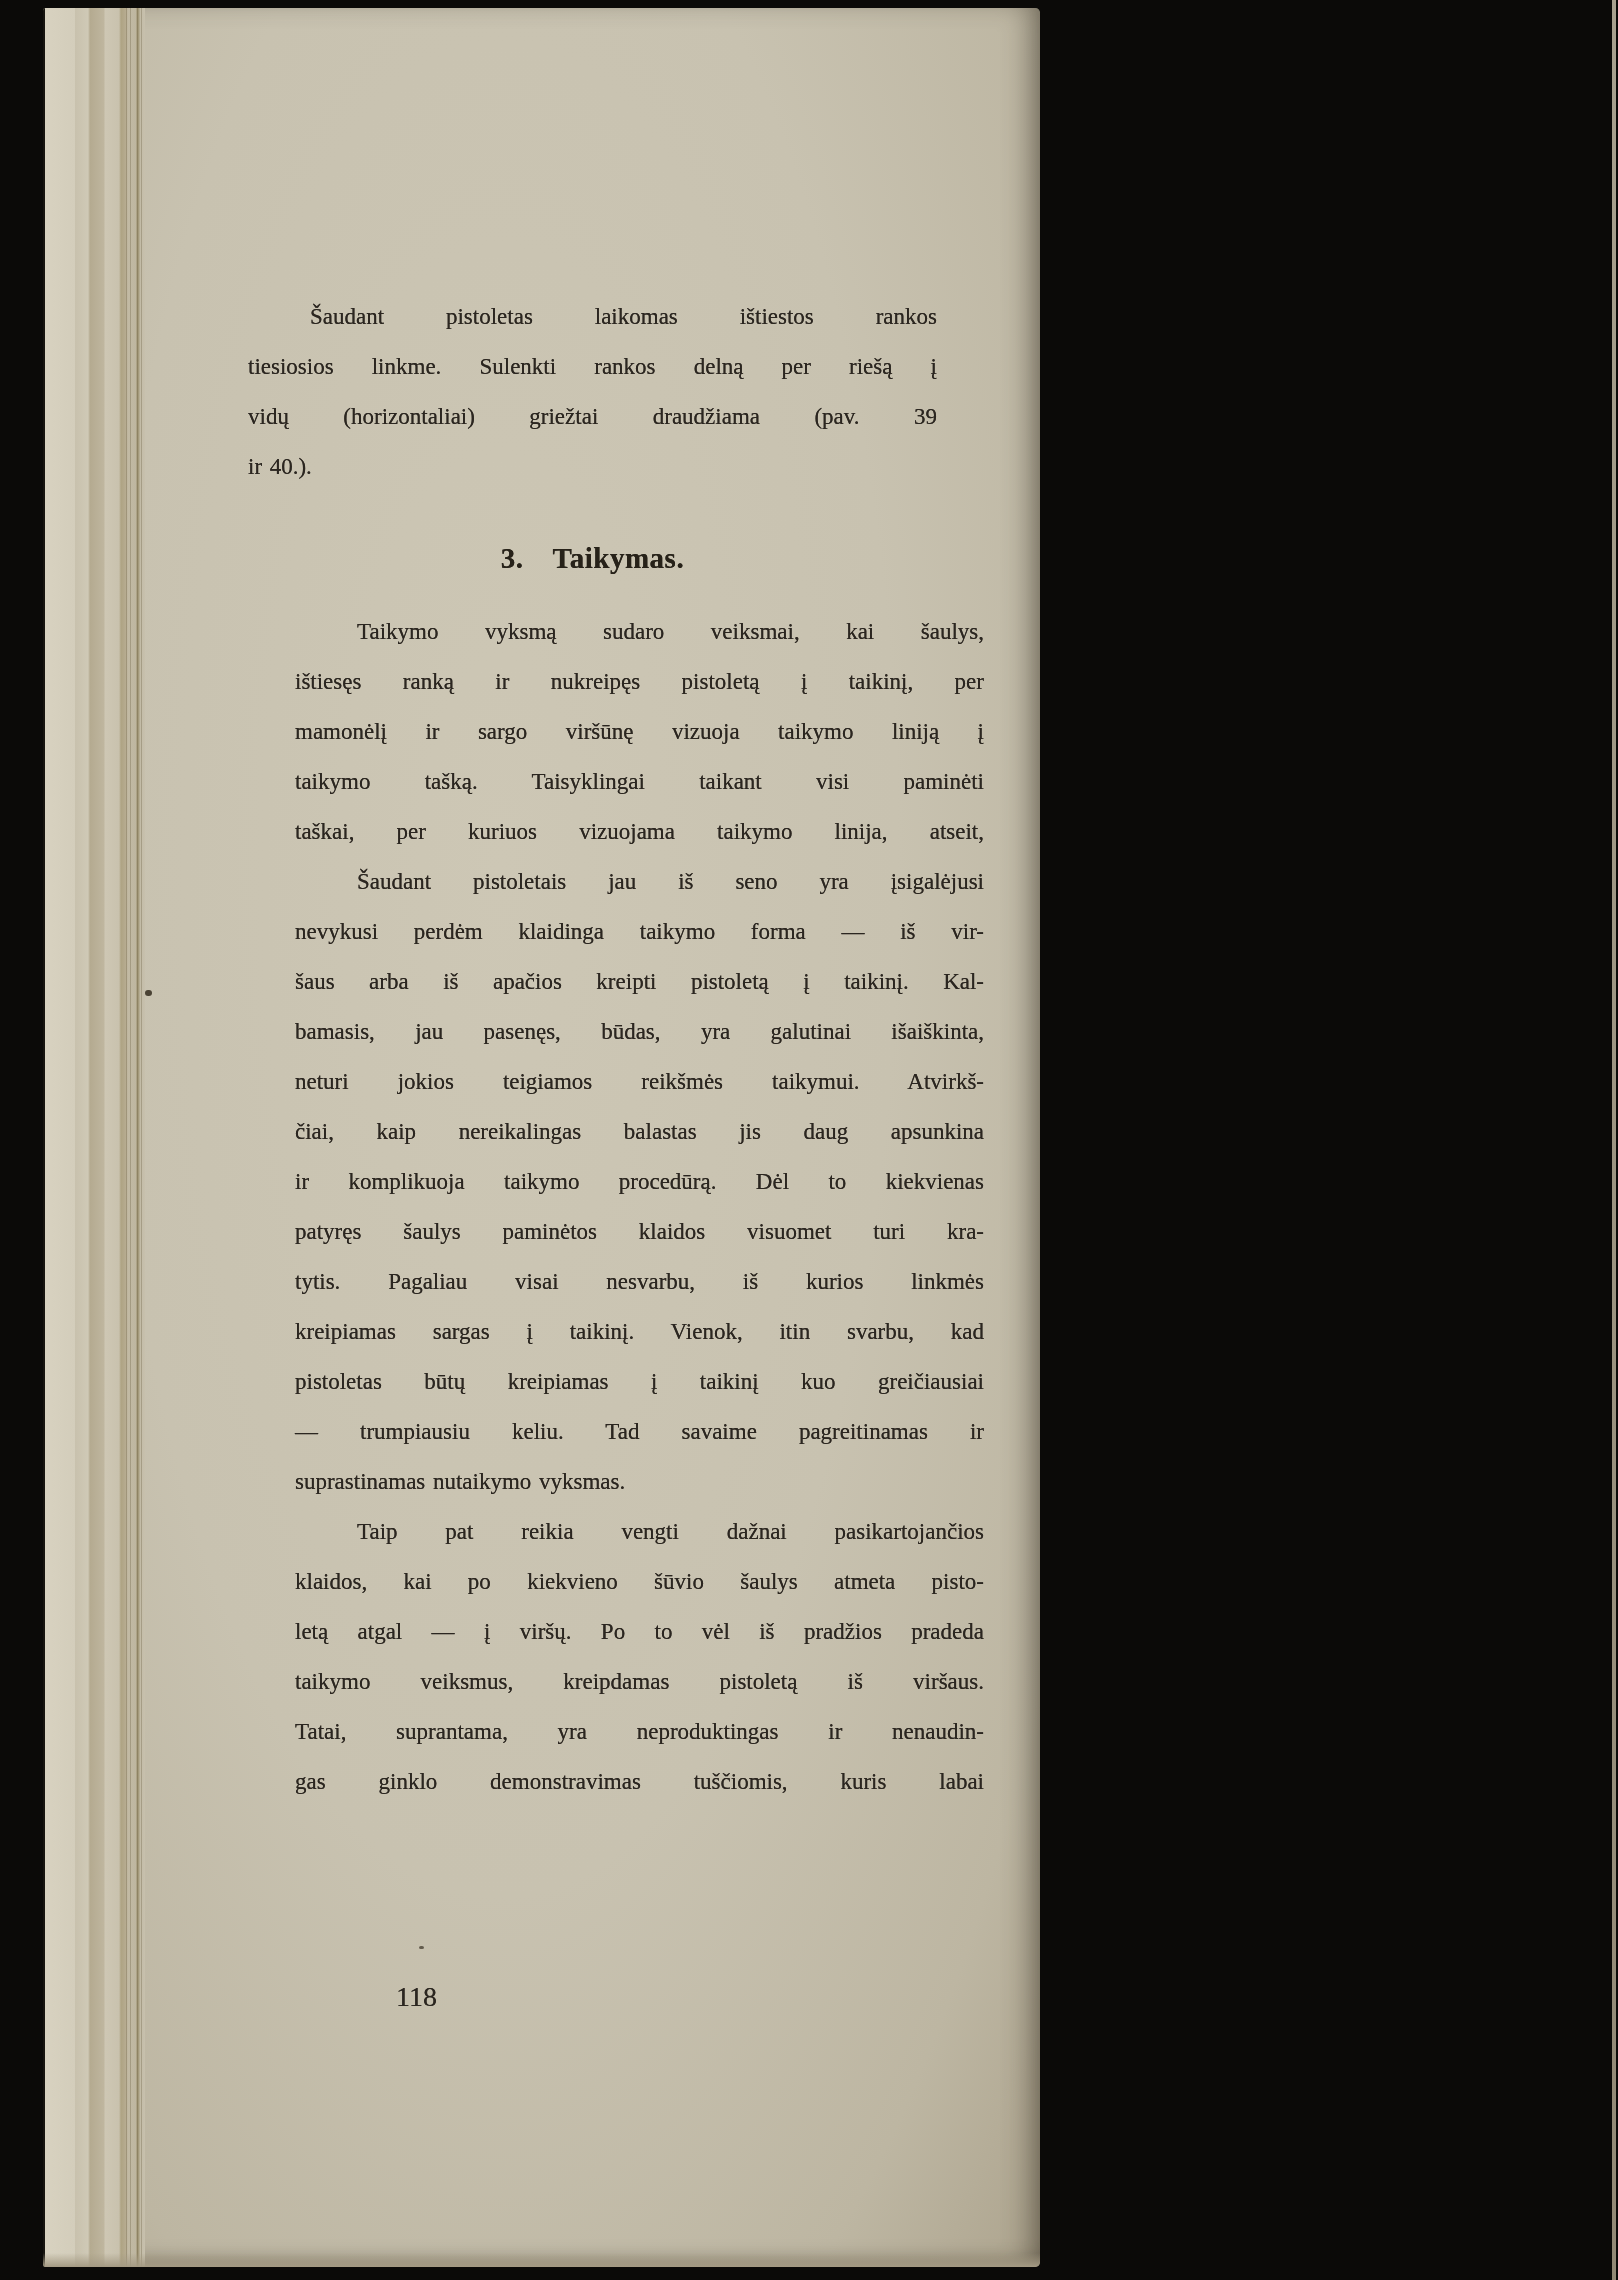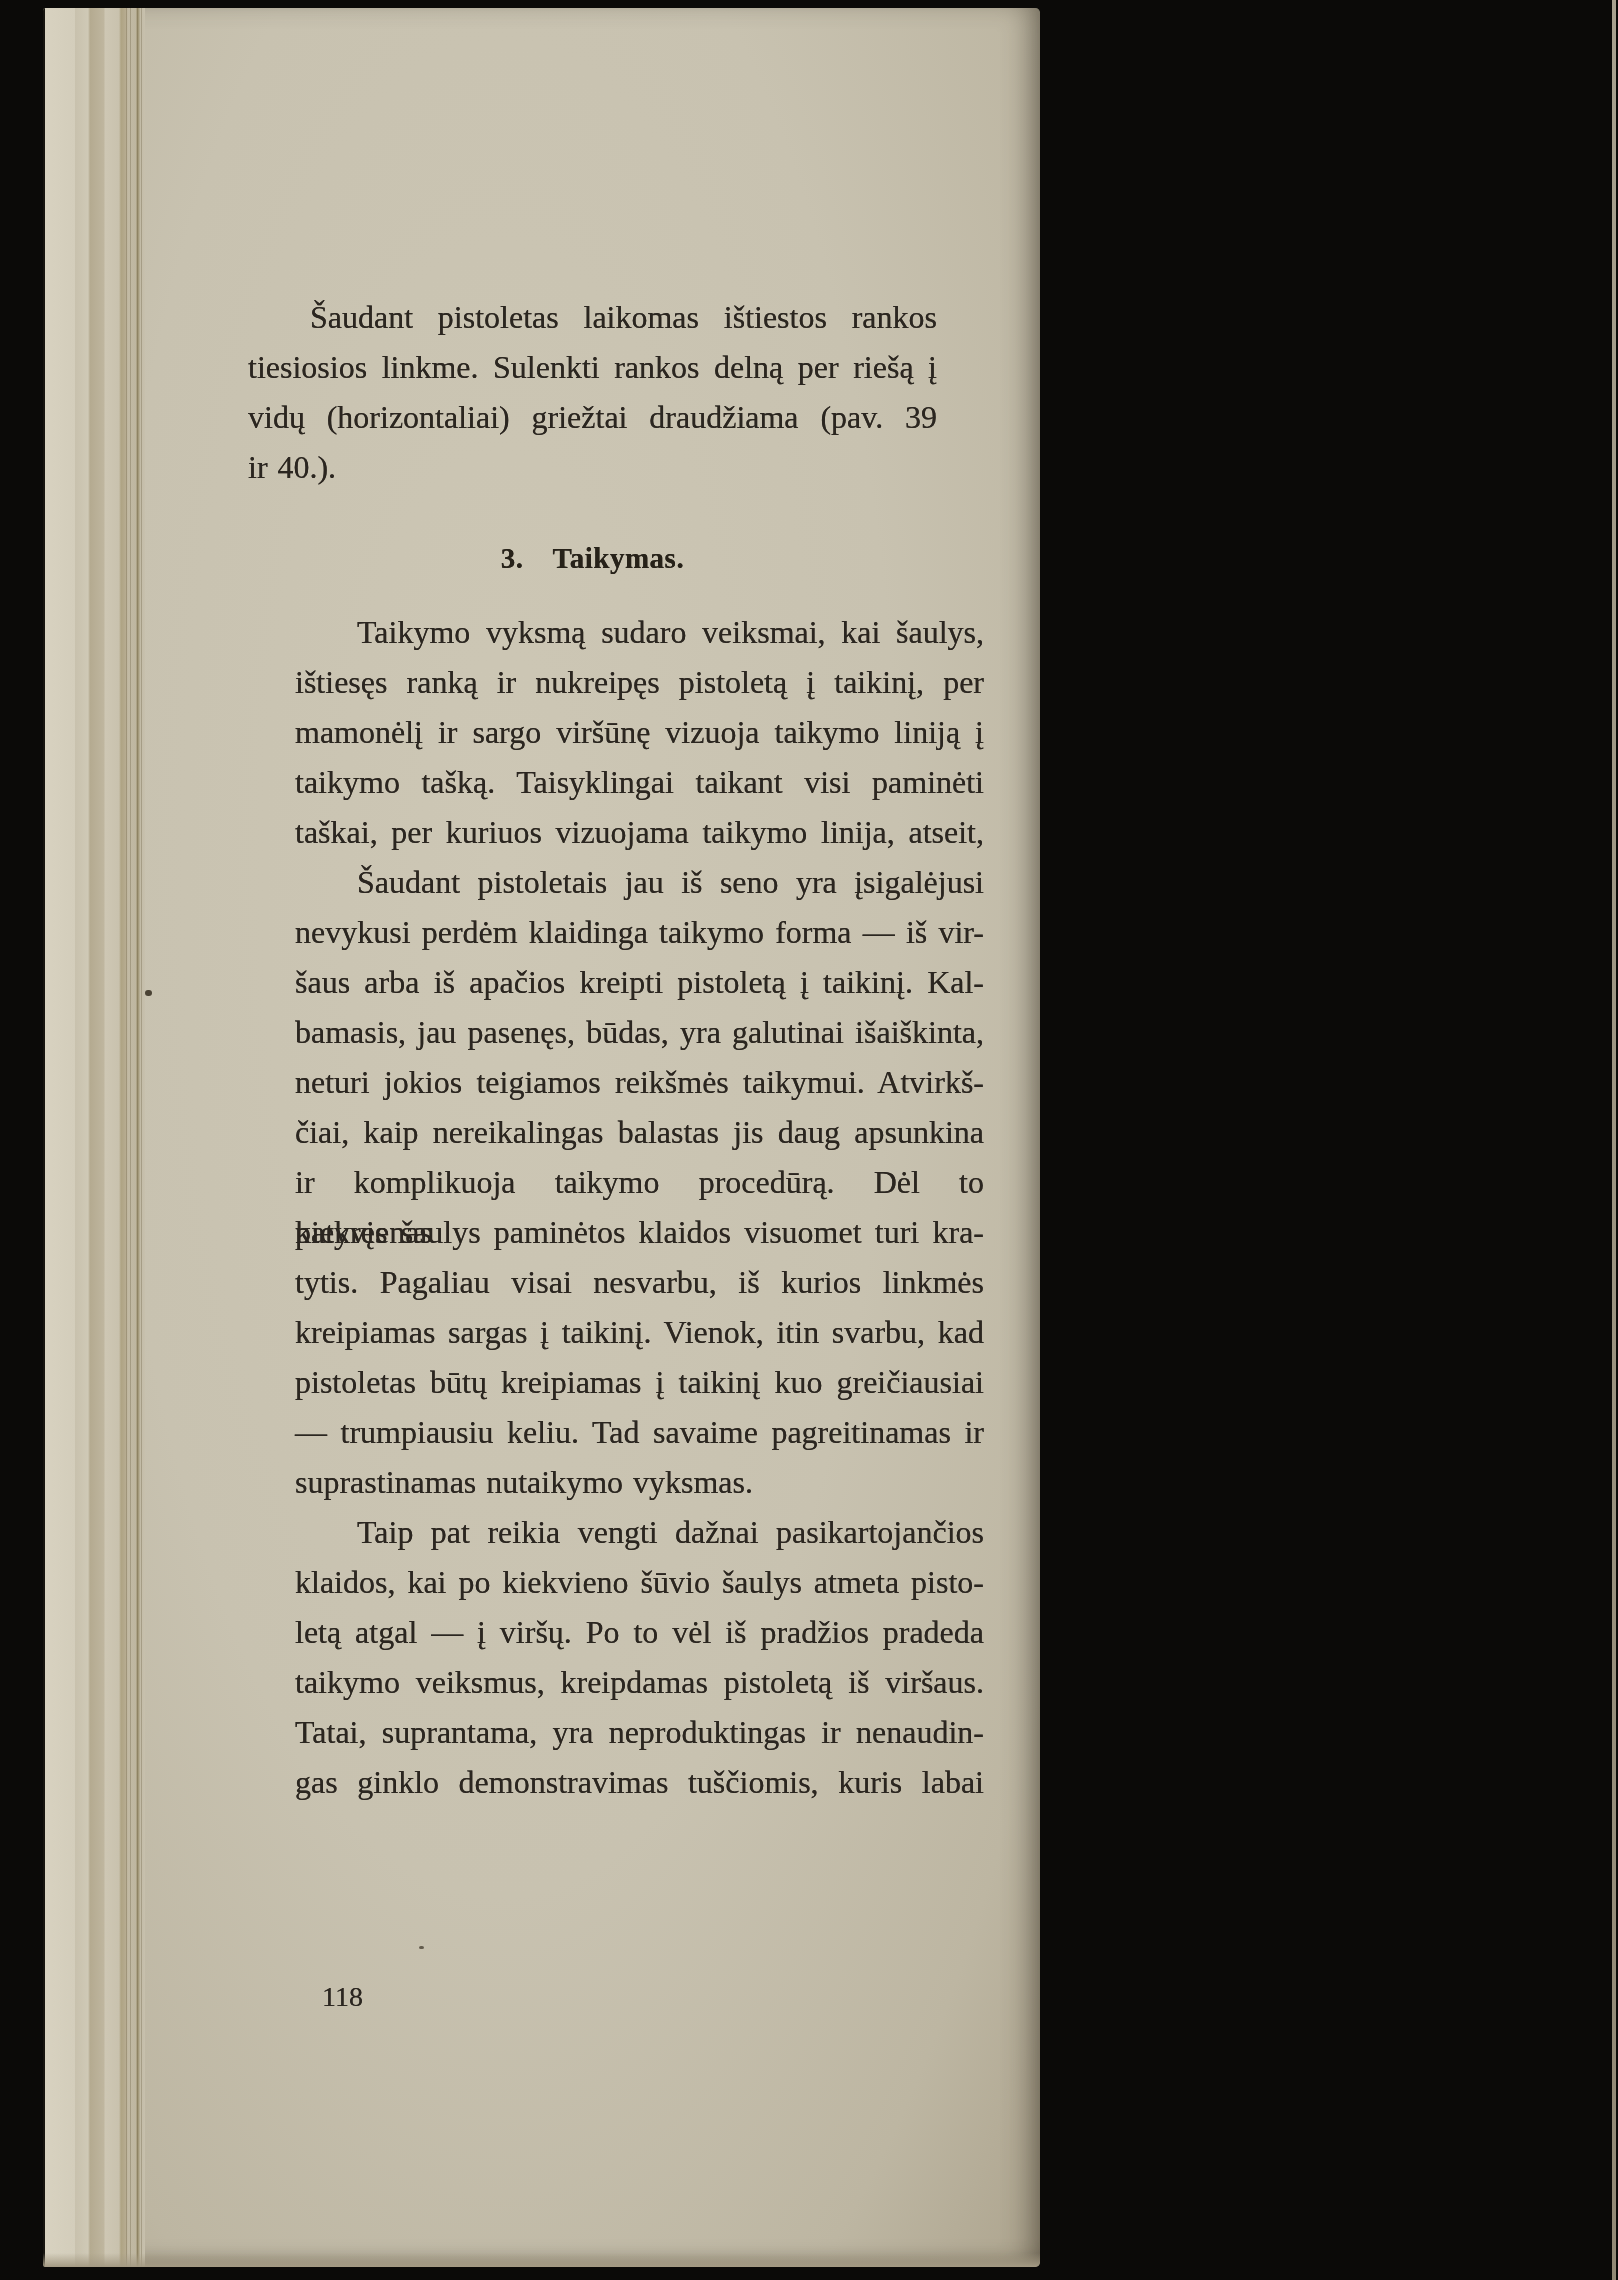--- a/index.html
+++ b/index.html
@@ -28,33 +28,33 @@
           #c2bba6 97px,#c7c0ad 102px);
       border-radius:2.8px 0 0 2.8px;}
   
   #edge-lines{position:absolute;left:83px;top:0;width:17px;height:100%;
       background:repeating-linear-gradient(90deg, rgba(110,98,70,.35) 0 0.9px, rgba(0,0,0,0) 0.9px 3.8px);}
   
   #bottom-edge{position:absolute;left:0;bottom:0;width:100%;height:13.2px;
       background:linear-gradient(180deg, rgba(0,0,0,0), #a59b84);border-radius:0 0 4.7px 2.8px;}
   
   .textcol{position:absolute;left:205px;width:689px;color:#2b2620;
-           font-size:32px;line-height:50px;word-spacing:1.9px;
+           font-size:23px;line-height:50px;word-spacing:1.9px;
            text-shadow:0 0 0.6px rgba(43,38,32,.85);}
   #para-first{top:284px;}
   #body-block{top:599px;margin-left:47px;}
   .line{text-align:justify;text-align-last:justify;height:50px;}
   .line.indent{text-indent:62px;}
   .line.pend{text-align-last:left;}
   #heading{position:absolute;left:205px;top:525px;width:689px;height:50px;
            text-align:center;font-weight:bold;font-size:29px;line-height:50px;
            color:#272219;letter-spacing:0.5px;text-shadow:0 0 0.6px rgba(39,34,25,.9);}
   #heading .ht{margin-left:29px;}
   #page-number{position:absolute;left:205px;top:1964px;width:189px;
-               font-size:28px;line-height:50px;color:#2b2620;text-align:center;
+               font-size:28px;line-height:50px;color:#2b2620;text-align:right;
                text-shadow:0 0 0.6px rgba(43,38,32,.85);}
   .speck{position:absolute;border-radius:50%;background:#4a4234;}
   #speck-1{left:102px;top:982px;width:6.6px;height:6.6px;}
   #speck-2{left:376px;top:1938px;width:4.7px;height:3.8px;opacity:.8;}
 </style>
 </head>
 <body>
 
 <div id="photo">
   <div id="right-sliver"></div>

